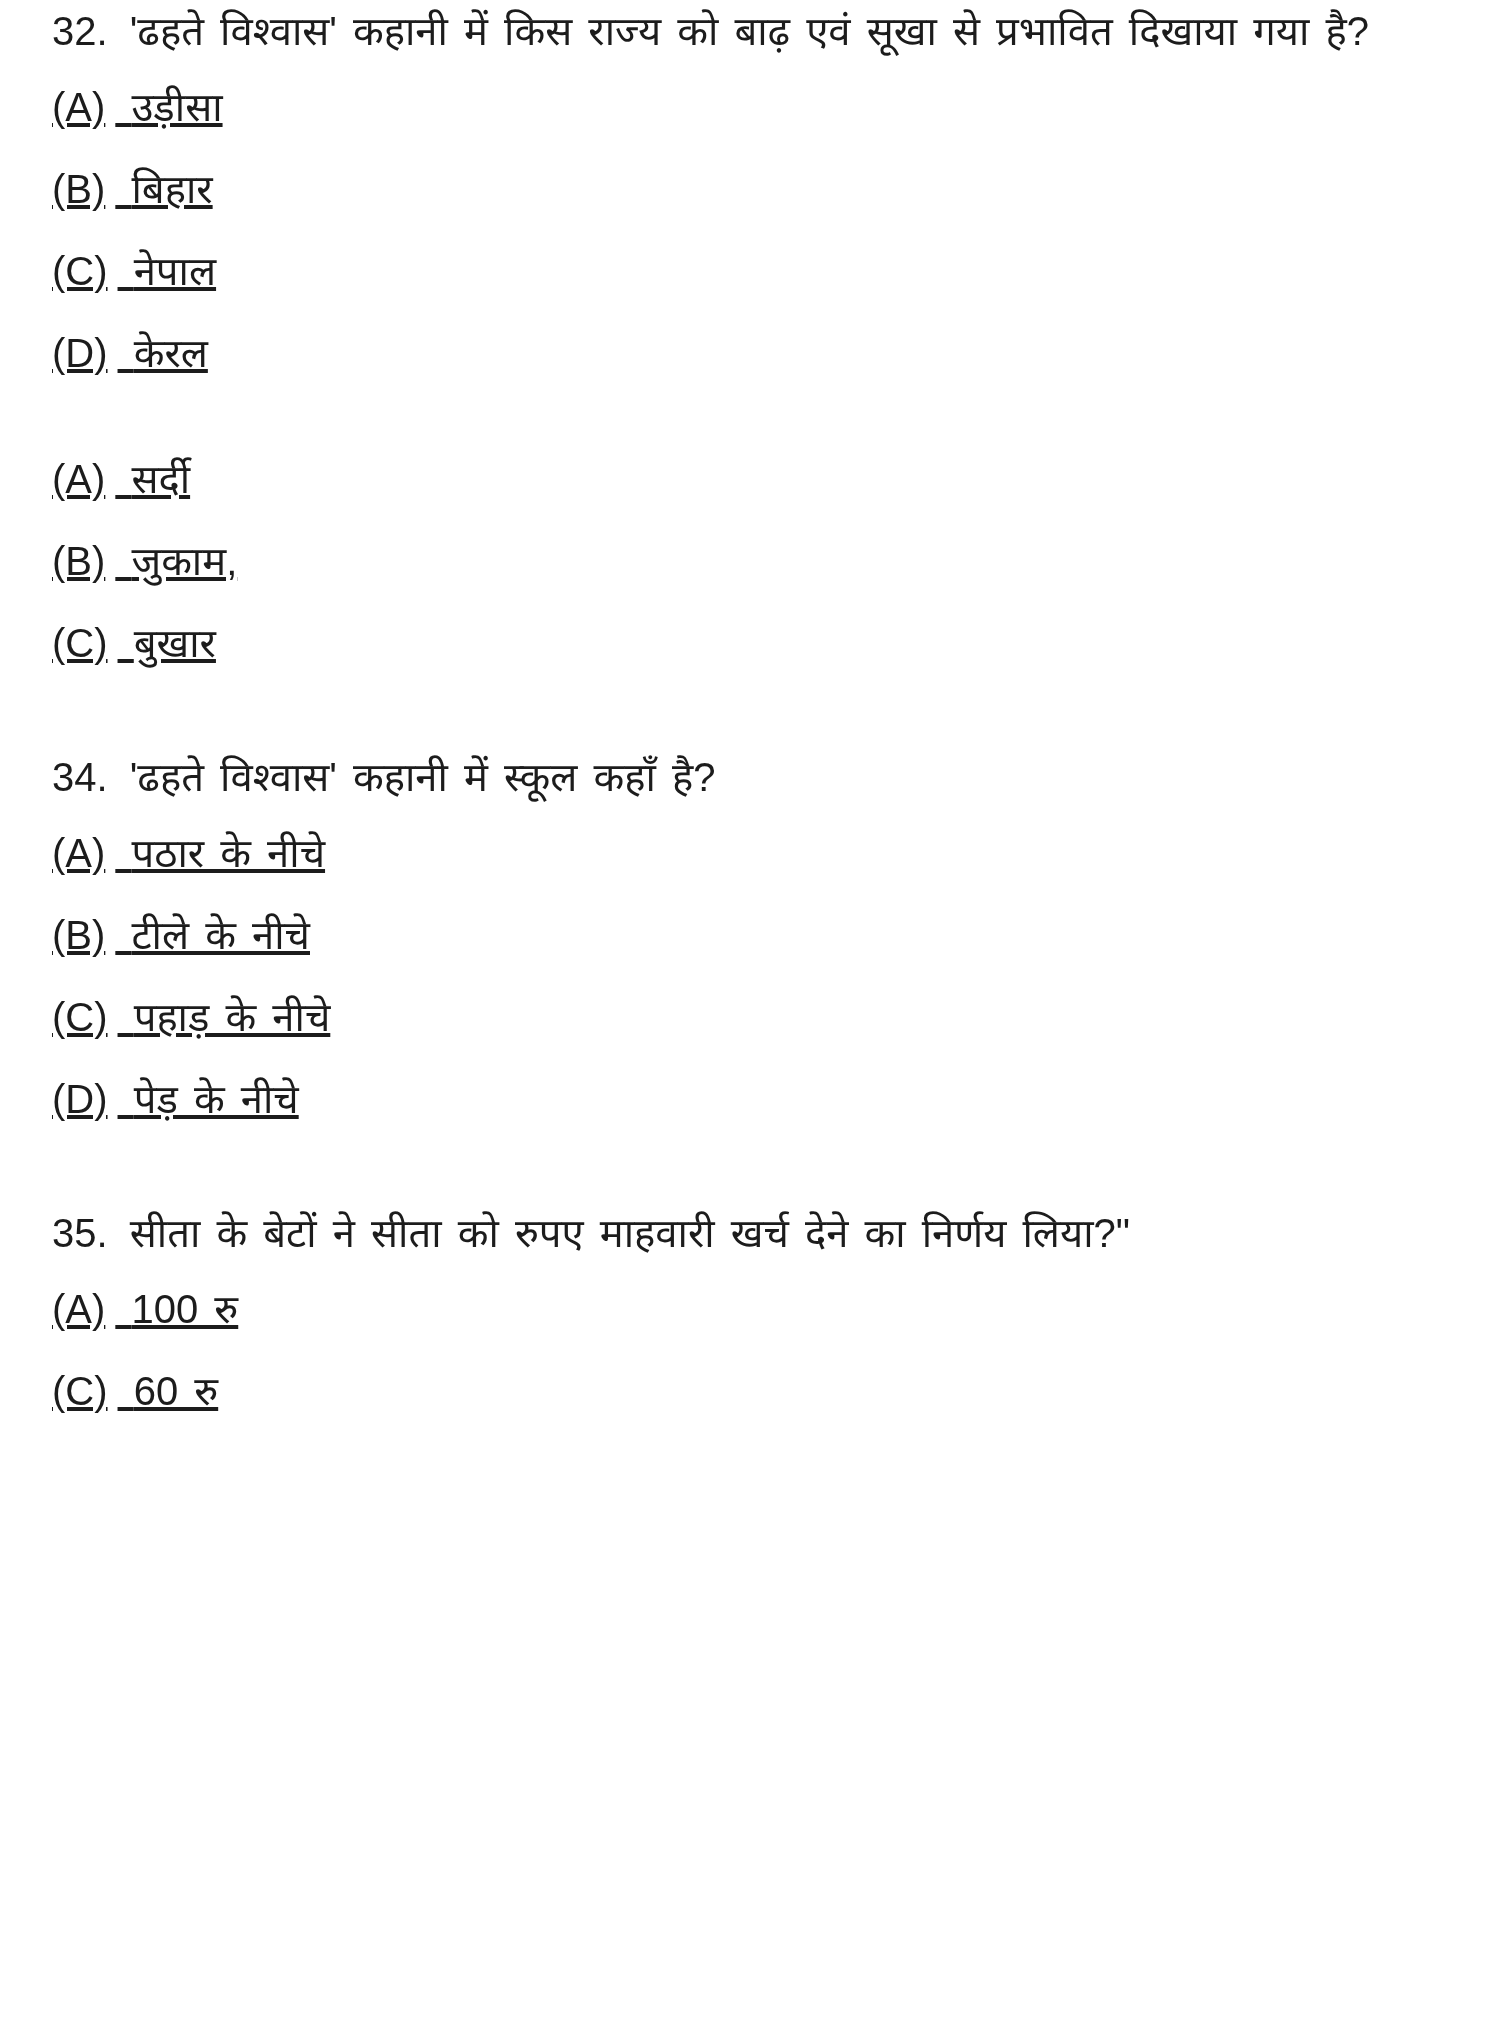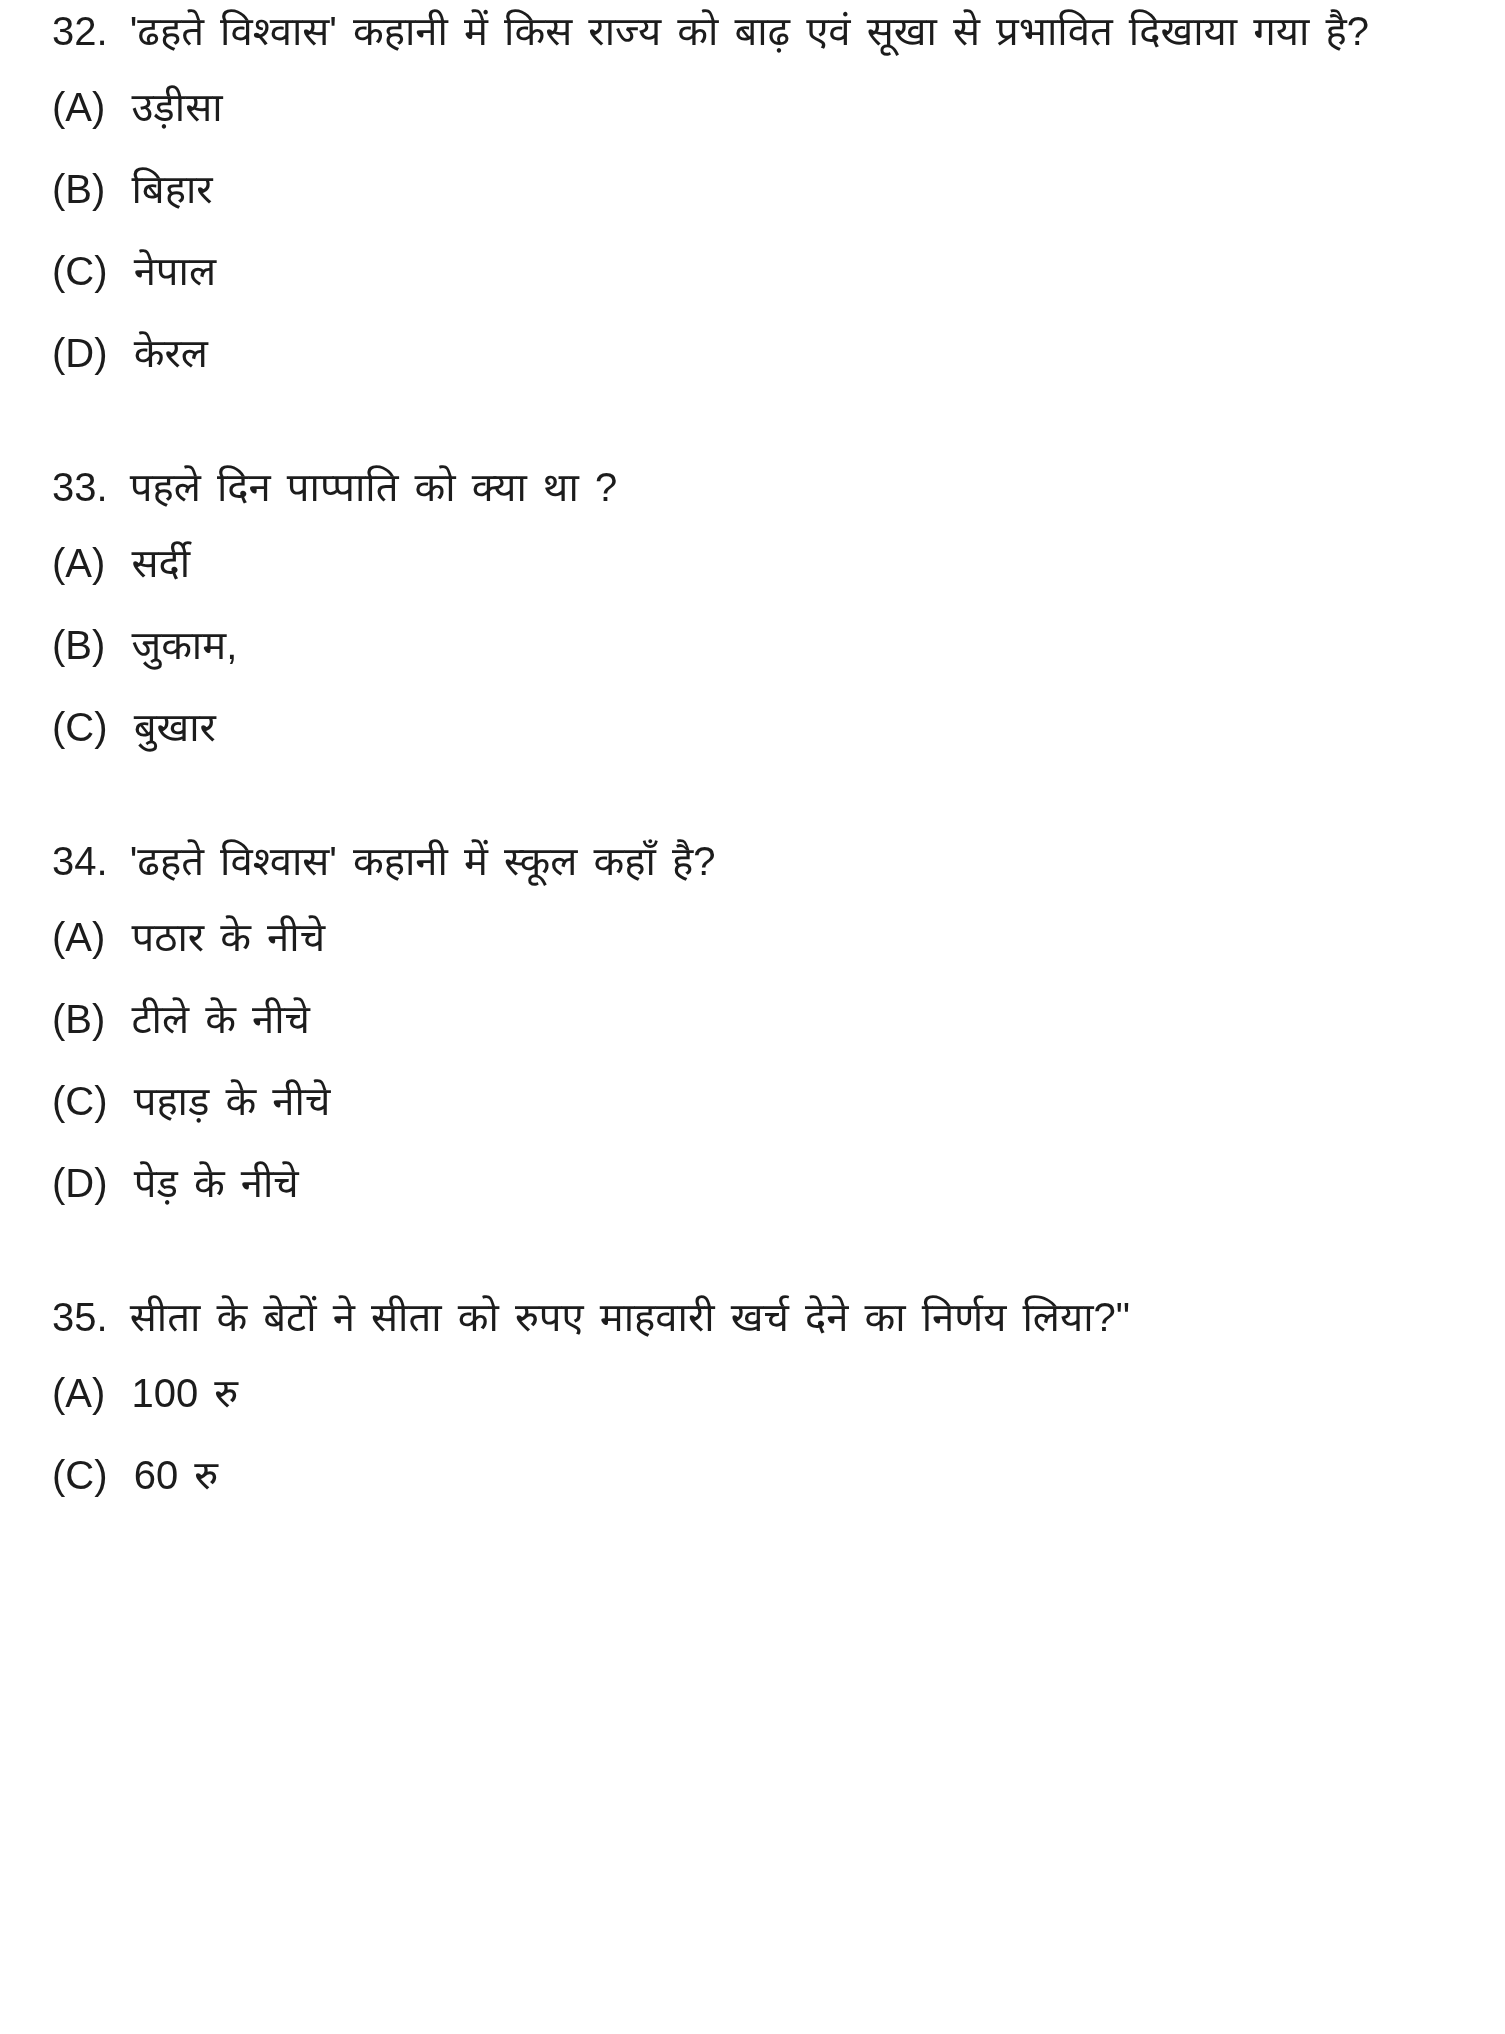--- a/index.html
+++ b/index.html
@@ -32,40 +32,40 @@
     word-spacing: 5px;
   }
   .qnum {
     padding-right: 6px;
   }
   .option {
     line-height: 46px;
     margin-bottom: 36px;
     word-spacing: 5px;
     white-space: nowrap;
+    text-decoration: underline;
   }
   .option-label {
     padding-right: 10px;
   }
 </style>
 </head>
 <body>
 
 <div class="page">
 
   <div class="qblock">
     <p class="qtext"><span class="qnum">32.</span> <span>'ढहते विश्वास' कहानी में किस राज्य को बाढ़ एवं सूखा से प्रभावित दिखाया गया है?</span></p>
     <div class="option"><span class="option-label">(A)</span> <span>उड़ीसा</span></div>
     <div class="option"><span class="option-label">(B)</span> <span>बिहार</span></div>
     <div class="option"><span class="option-label">(C)</span> <span>नेपाल</span></div>
     <div class="option"><span class="option-label">(D)</span> <span>केरल</span></div>
   </div>
 
   <div class="qblock">
-    <p class="qtext"><span class="qnum">33.</span> <span>पहले दिन पाप्पाति को क्या था ?</span></p>
     <div class="option"><span class="option-label">(A)</span> <span>सर्दी</span></div>
     <div class="option"><span class="option-label">(B)</span> <span>जुकाम,</span></div>
     <div class="option"><span class="option-label">(C)</span> <span>बुखार</span></div>
   </div>
 
   <div class="qblock">
     <p class="qtext"><span class="qnum">34.</span> <span>'ढहते विश्वास' कहानी में स्कूल कहाँ है?</span></p>
     <div class="option"><span class="option-label">(A)</span> <span>पठार के नीचे</span></div>
     <div class="option"><span class="option-label">(B)</span> <span>टीले के नीचे</span></div>
     <div class="option"><span class="option-label">(C)</span> <span>पहाड़ के नीचे</span></div>

